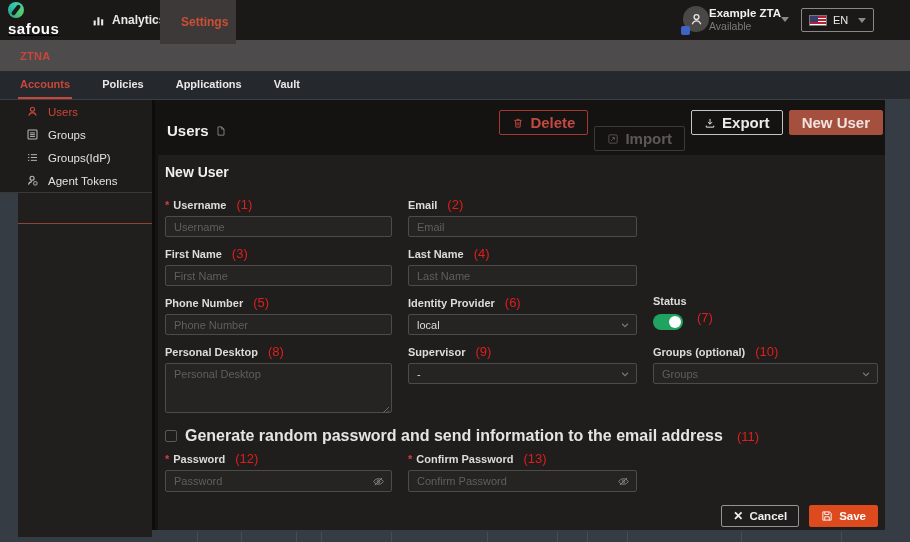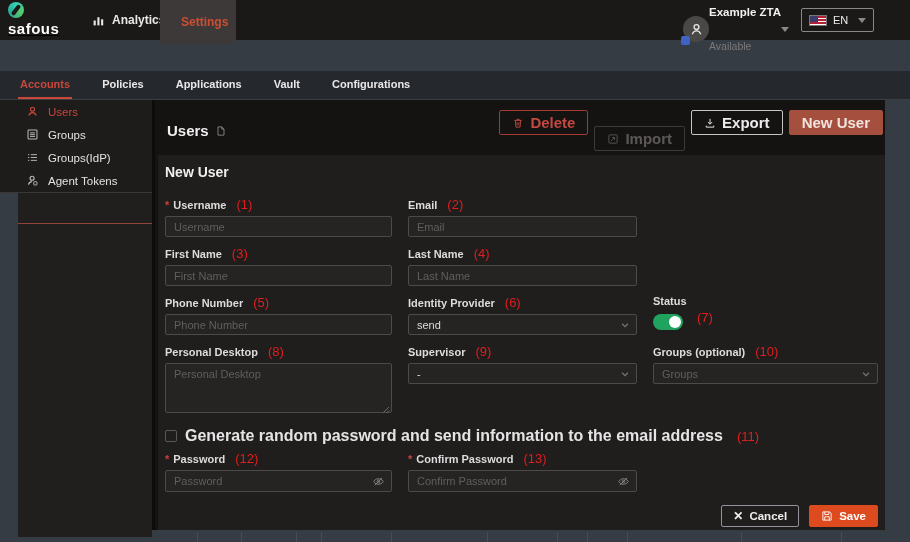--- a/index.html
+++ b/index.html
@@ -21,21 +21,21 @@
   .nav-analytics { left:78px; }
   .nav-settings { left:160px; height:44px; width:76px; background:#3d3939; color:#cc4e33; z-index:6; }
   .nav-tenant { left:240px; }
 
   .user-block { position:absolute; left:683px; top:6px; display:flex; align-items:center; cursor:pointer; }
   .avatar { position:relative; width:26px; height:26px; border-radius:50%; background:#4a4747;
     display:flex; align-items:center; justify-content:center; color:#e8e6e6; }
   .avatar svg { width:15px; height:15px; }
   .avatar-badge { position:absolute; left:-2px; bottom:-3px; width:9px; height:9px; border-radius:2px; background:#3e63c4; }
   .user-name { color:#f2f0f0; font-size:11.5px; font-weight:700; line-height:13px; }
-  .user-status { color:#7c7979; font-size:10.5px; line-height:12px;margin-top:21px; }
+  .user-status { color:#7c7979; font-size:10.5px; line-height:12px; }
   .caret { width:0; height:0; border-left:4px solid transparent; border-right:4px solid transparent;
     border-top:5px solid #8a8888; }
   .lang-select { position:absolute; left:801px; top:8px; width:73px; height:24px; border:1px solid #8a8888;
     border-radius:2px; display:flex; align-items:center; gap:6px; padding:0 7px; cursor:pointer; background:#1b1818; }
   .flag { position:relative; width:18px; height:11px; background:repeating-linear-gradient(
       #b22234 0 1.6px,#fff 1.6px 3.2px); border:.5px solid #777; }
   .flag::after { content:""; position:absolute; left:0; top:0; width:8px; height:6px; background:#3c3b6e; }
   .lang-code { color:#eceaea; font-size:11px; font-weight:400; flex:1; }
 
   
@@ -168,27 +168,29 @@
       <span class="caret"></span>
     </div>
 
     <div class="lang-select">
       <span class="flag"></span>
       <span class="lang-code">EN</span>
       <span class="caret"></span>
     </div>
   </div>
 
+  <div class="ztna-bar">
+    <span class="ztna-label">ZTNA</span>
+  </div>
 
   <div class="tabs-row">
     <div class="tab active">Accounts</div>
     <div class="tab">Policies</div>
     <div class="tab">Applications</div>
     <div class="tab">Vault</div>
-    <div class="tab">Configurations</div>
   </div>
 
   <div class="left-rail"></div>
   <div class="left-gutter"></div>
   <div class="rail-border"></div>
   <div class="right-gutter"></div>
   <div class="bottom-strip">
     <span class="col-div" style="left:45px"></span>
       <span class="col-div" style="left:89px"></span>
     <span class="col-div" style="left:144px"></span>
@@ -319,21 +321,21 @@
             <span class="annot">(5)</span>
           </div>
           <input class="tinput" type="text" placeholder="Phone Number" style="">
         </div>
         <div class="fcol2">
           <div class="flabel">
             <span class="lbl">Identity Provider</span>
             <span class="annot">(6)</span>
           </div>
           <div class="fselect">
-            <span class="val">send</span>
+            <span class="val">local</span>
             <svg viewBox="0 0 12 12">
               <path fill="none" stroke="currentColor" stroke-width="1.3" d="M2.5 4.5 6 8l3.5-3.5"></path>
             </svg>
           </div>
         </div>
         <div class="fcol3">
           <div class="flabel">
             <span class="lbl">Status</span>
           </div>
           <div class="toggle-row">

